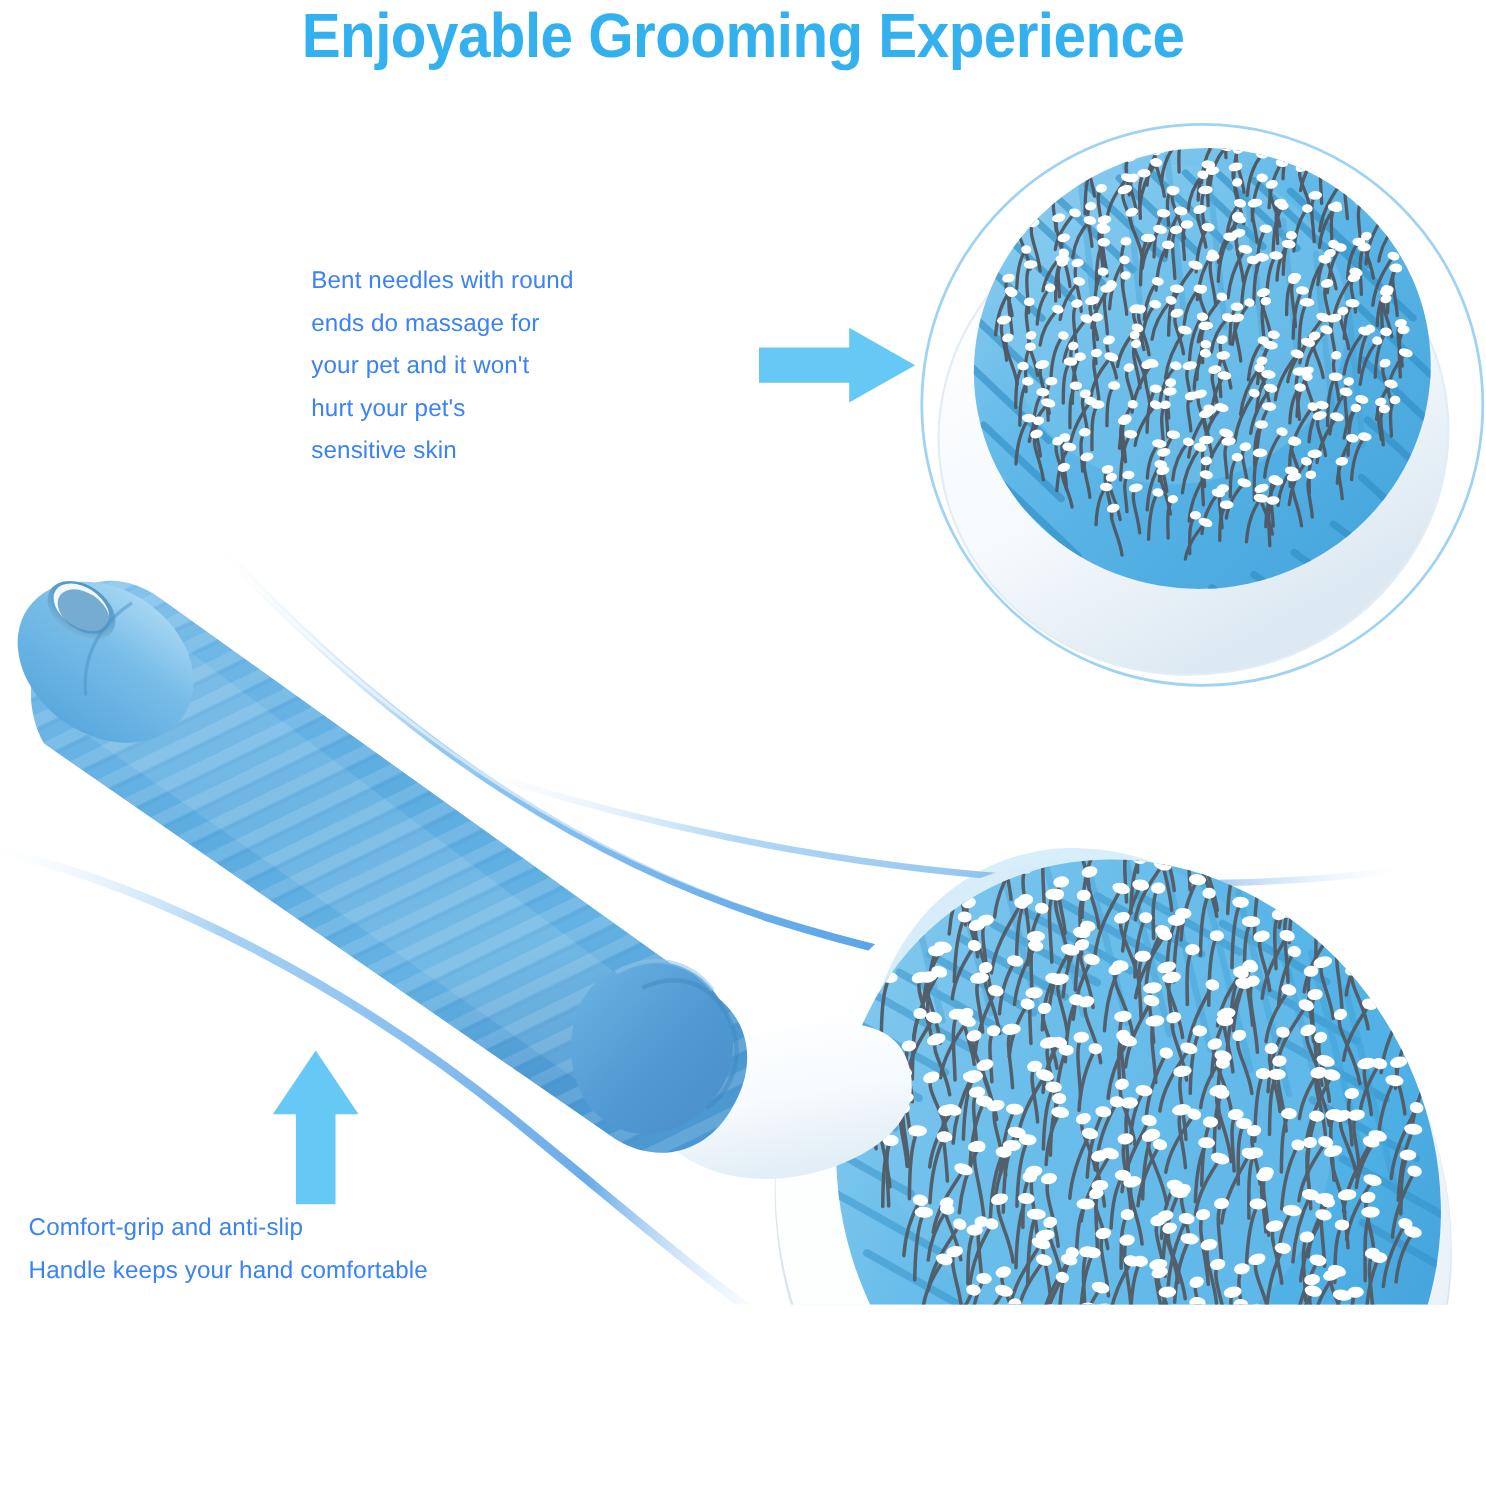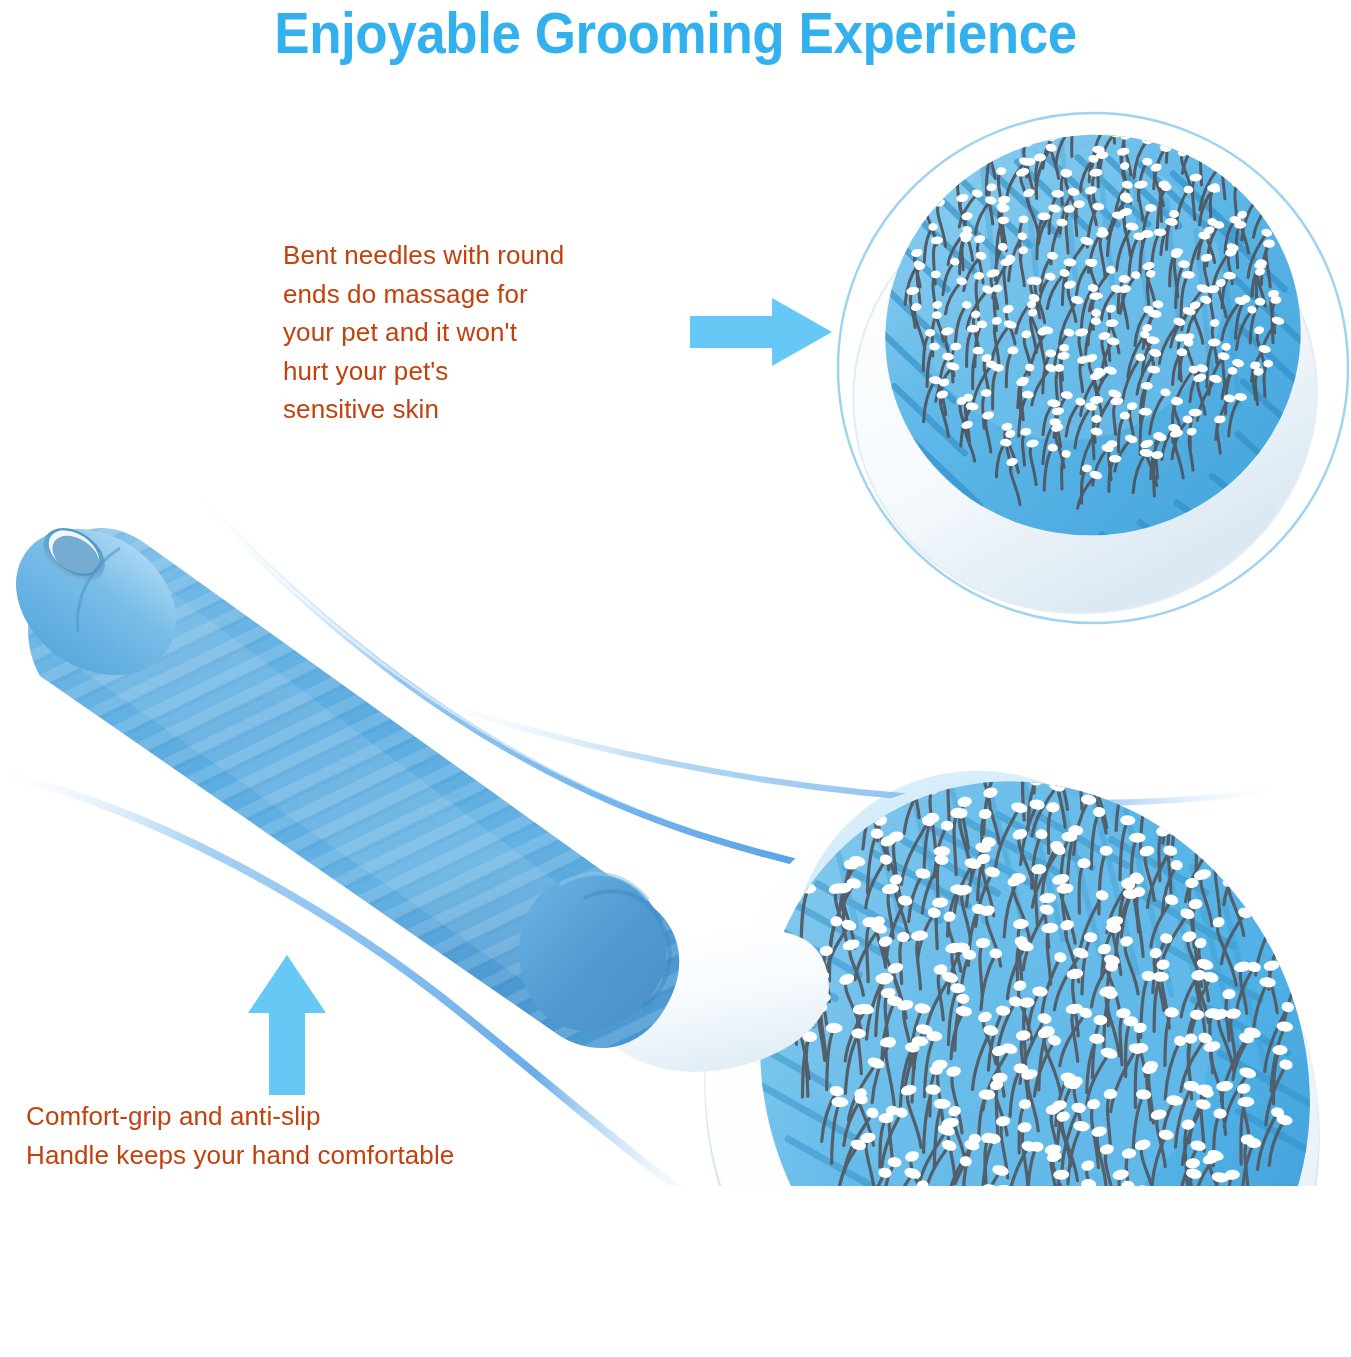--- a/index.html
+++ b/index.html
@@ -16,21 +16,21 @@
     font-family:"Liberation Sans","DejaVu Sans",sans-serif;
     font-weight:bold;font-size:57px;line-height:62px;
     letter-spacing:-0.5px;
     color:#33b1ef;
     transform:scaleX(0.93);transform-origin:50% 50%;
     white-space:nowrap;
   }
 
   
   .callout{
-    position:absolute;color:#c2410c;font-size:26px;line-height:38.5px;
+    position:absolute;color:#3b82f6;font-size:22px;line-height:38.5px;
     font-family:"Liberation Sans","DejaVu Sans",sans-serif;
     white-space:pre-line;letter-spacing:0.1px;
   }
   #callout-needles{left:283px;top:236px;width:420px;}
   #callout-handle{left:26px;top:1097px;width:640px;}
 
   
   #arrow-right{position:absolute;left:690px;top:296px;width:142px;height:72px;}
   #arrow-up{position:absolute;left:248px;top:955px;width:78px;height:140px;}
 

